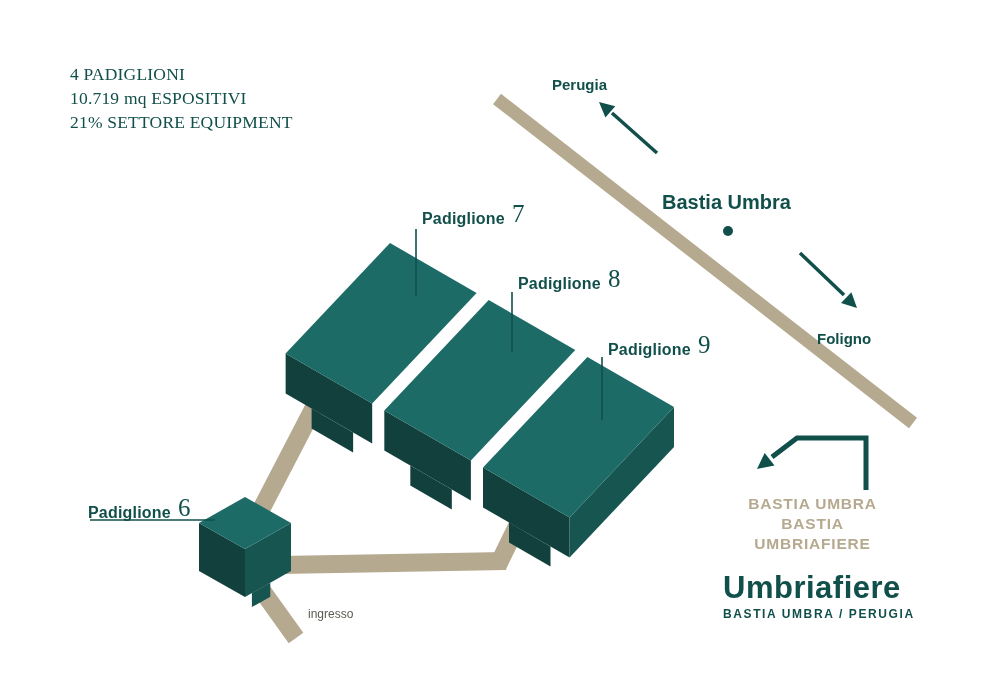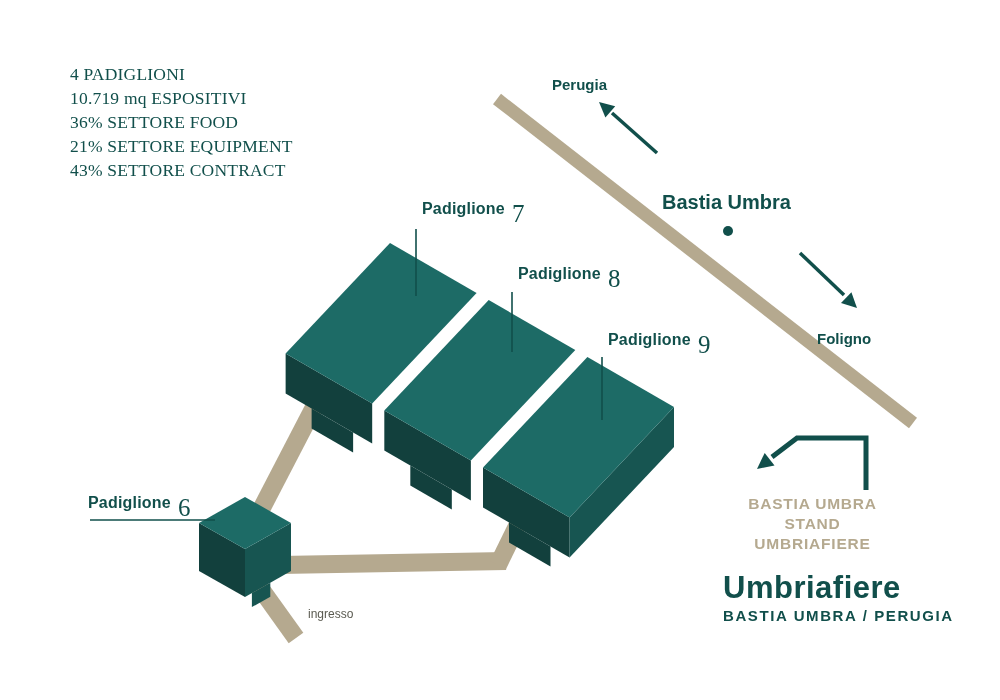--- a/index.html
+++ b/index.html
@@ -17,39 +17,39 @@
   .leader{stroke:var(--teal_ink,#114f4b);stroke-width:1.6;}
   .aline{stroke:var(--teal_ink,#114f4b);stroke-width:3.5;}
   .ahead{fill:var(--teal_ink,#114f4b);}
   .dot{fill:var(--teal_ink,#114f4b);}
   .exitline{stroke:var(--teal_ink,#114f4b);stroke-width:5;fill:none;}
   
   .stats{
     position:absolute;left:70px;top:62px;color:var(--teal_ink,#114f4b);
     font-family:"Liberation Serif",serif;font-size:17.5px;line-height:24px;letter-spacing:0.2px;
   }
-  .pav-label{position:absolute;display:flex;align-items:flex-start;gap:7px;color:var(--teal_ink,#114f4b);white-space:nowrap;}
+  .pav-label{position:absolute;display:flex;align-items:flex-end;gap:7px;color:var(--teal_ink,#114f4b);white-space:nowrap;}
   .pav-label .word{font-weight:bold;font-size:16px;letter-spacing:0.2px;}
   .pav-label .num{font-family:"Liberation Serif",serif;font-size:25px;}
   #label-pav7{left:422px;top:200px;}
   #label-pav8{left:518px;top:265px;}
   #label-pav9{left:608px;top:331px;}
   #label-pav6{left:88px;top:494px;}
   .city{position:absolute;font-weight:bold;color:var(--teal_ink,#114f4b);white-space:nowrap;}
   #perugia{left:552px;top:76px;font-size:15px;}
   #bastia{left:662px;top:191px;font-size:20px;}
   #foligno{left:817px;top:330px;font-size:15px;}
   .ingresso{position:absolute;left:308px;top:607px;font-size:12px;color:var(--gray_ink,#5a5a50);}
   .exit-sign{
     position:absolute;left:715px;top:494px;width:195px;text-align:center;
     color:var(--tan,#b5a98f);font-weight:bold;font-size:15.5px;line-height:20px;letter-spacing:0.8px;
   }
   .brand{position:absolute;left:723px;top:572px;color:var(--teal_ink,#114f4b);}
   .brand-name{font-weight:bold;font-size:31px;letter-spacing:0.5px;line-height:32px;}
-  .brand-sub{font-weight:bold;font-size:15px;letter-spacing:1.6px;margin-top:3px;}
+  .brand-sub{font-weight:bold;font-size:12px;letter-spacing:1.6px;margin-top:3px;}
 </style>
 </head>
 <body>
 
 <div class="canvas">
 
   <svg class="scene" width="1000" height="700" viewBox="0 0 1000 700">
 
     <line class="road" x1="497" y1="99" x2="913" y2="423"></line>
 
@@ -102,23 +102,21 @@
 
     <g>
       <polyline class="exitline" points="866,490 866,438 797,438 772,457"></polyline>
       <polygon class="ahead" points="757,469 774.5,465.5 764.7,452.9"></polygon>
     </g>
   </svg>
 
   <div class="stats">
     <div>4 PADIGLIONI</div>
     <div>10.719 mq ESPOSITIVI</div>
-    <div>36% SETTORE FOOD</div>
     <div>21% SETTORE EQUIPMENT</div>
-    <div>43% SETTORE CONTRACT</div>
   </div>
 
   <div class="pav-label" id="label-pav7">
     <span class="word">Padiglione</span>
     <span class="num">7</span>
   </div>
   <div class="pav-label" id="label-pav8">
     <span class="word">Padiglione</span>
     <span class="num">8</span>
   </div>
@@ -132,21 +130,21 @@
   </div>
 
   <div class="city" id="perugia">Perugia</div>
   <div class="city" id="bastia">Bastia Umbra</div>
   <div class="city" id="foligno">Foligno</div>
 
   <div class="ingresso">ingresso</div>
 
   <div class="exit-sign">
     <div>BASTIA UMBRA</div>
-    <div>STAND</div>
+    <div>BASTIA</div>
     <div>UMBRIAFIERE</div>
   </div>
 
   <div class="brand">
     <div class="brand-name">Umbriafiere</div>
     <div class="brand-sub">BASTIA UMBRA / PERUGIA</div>
   </div>
 
 </div>
 

